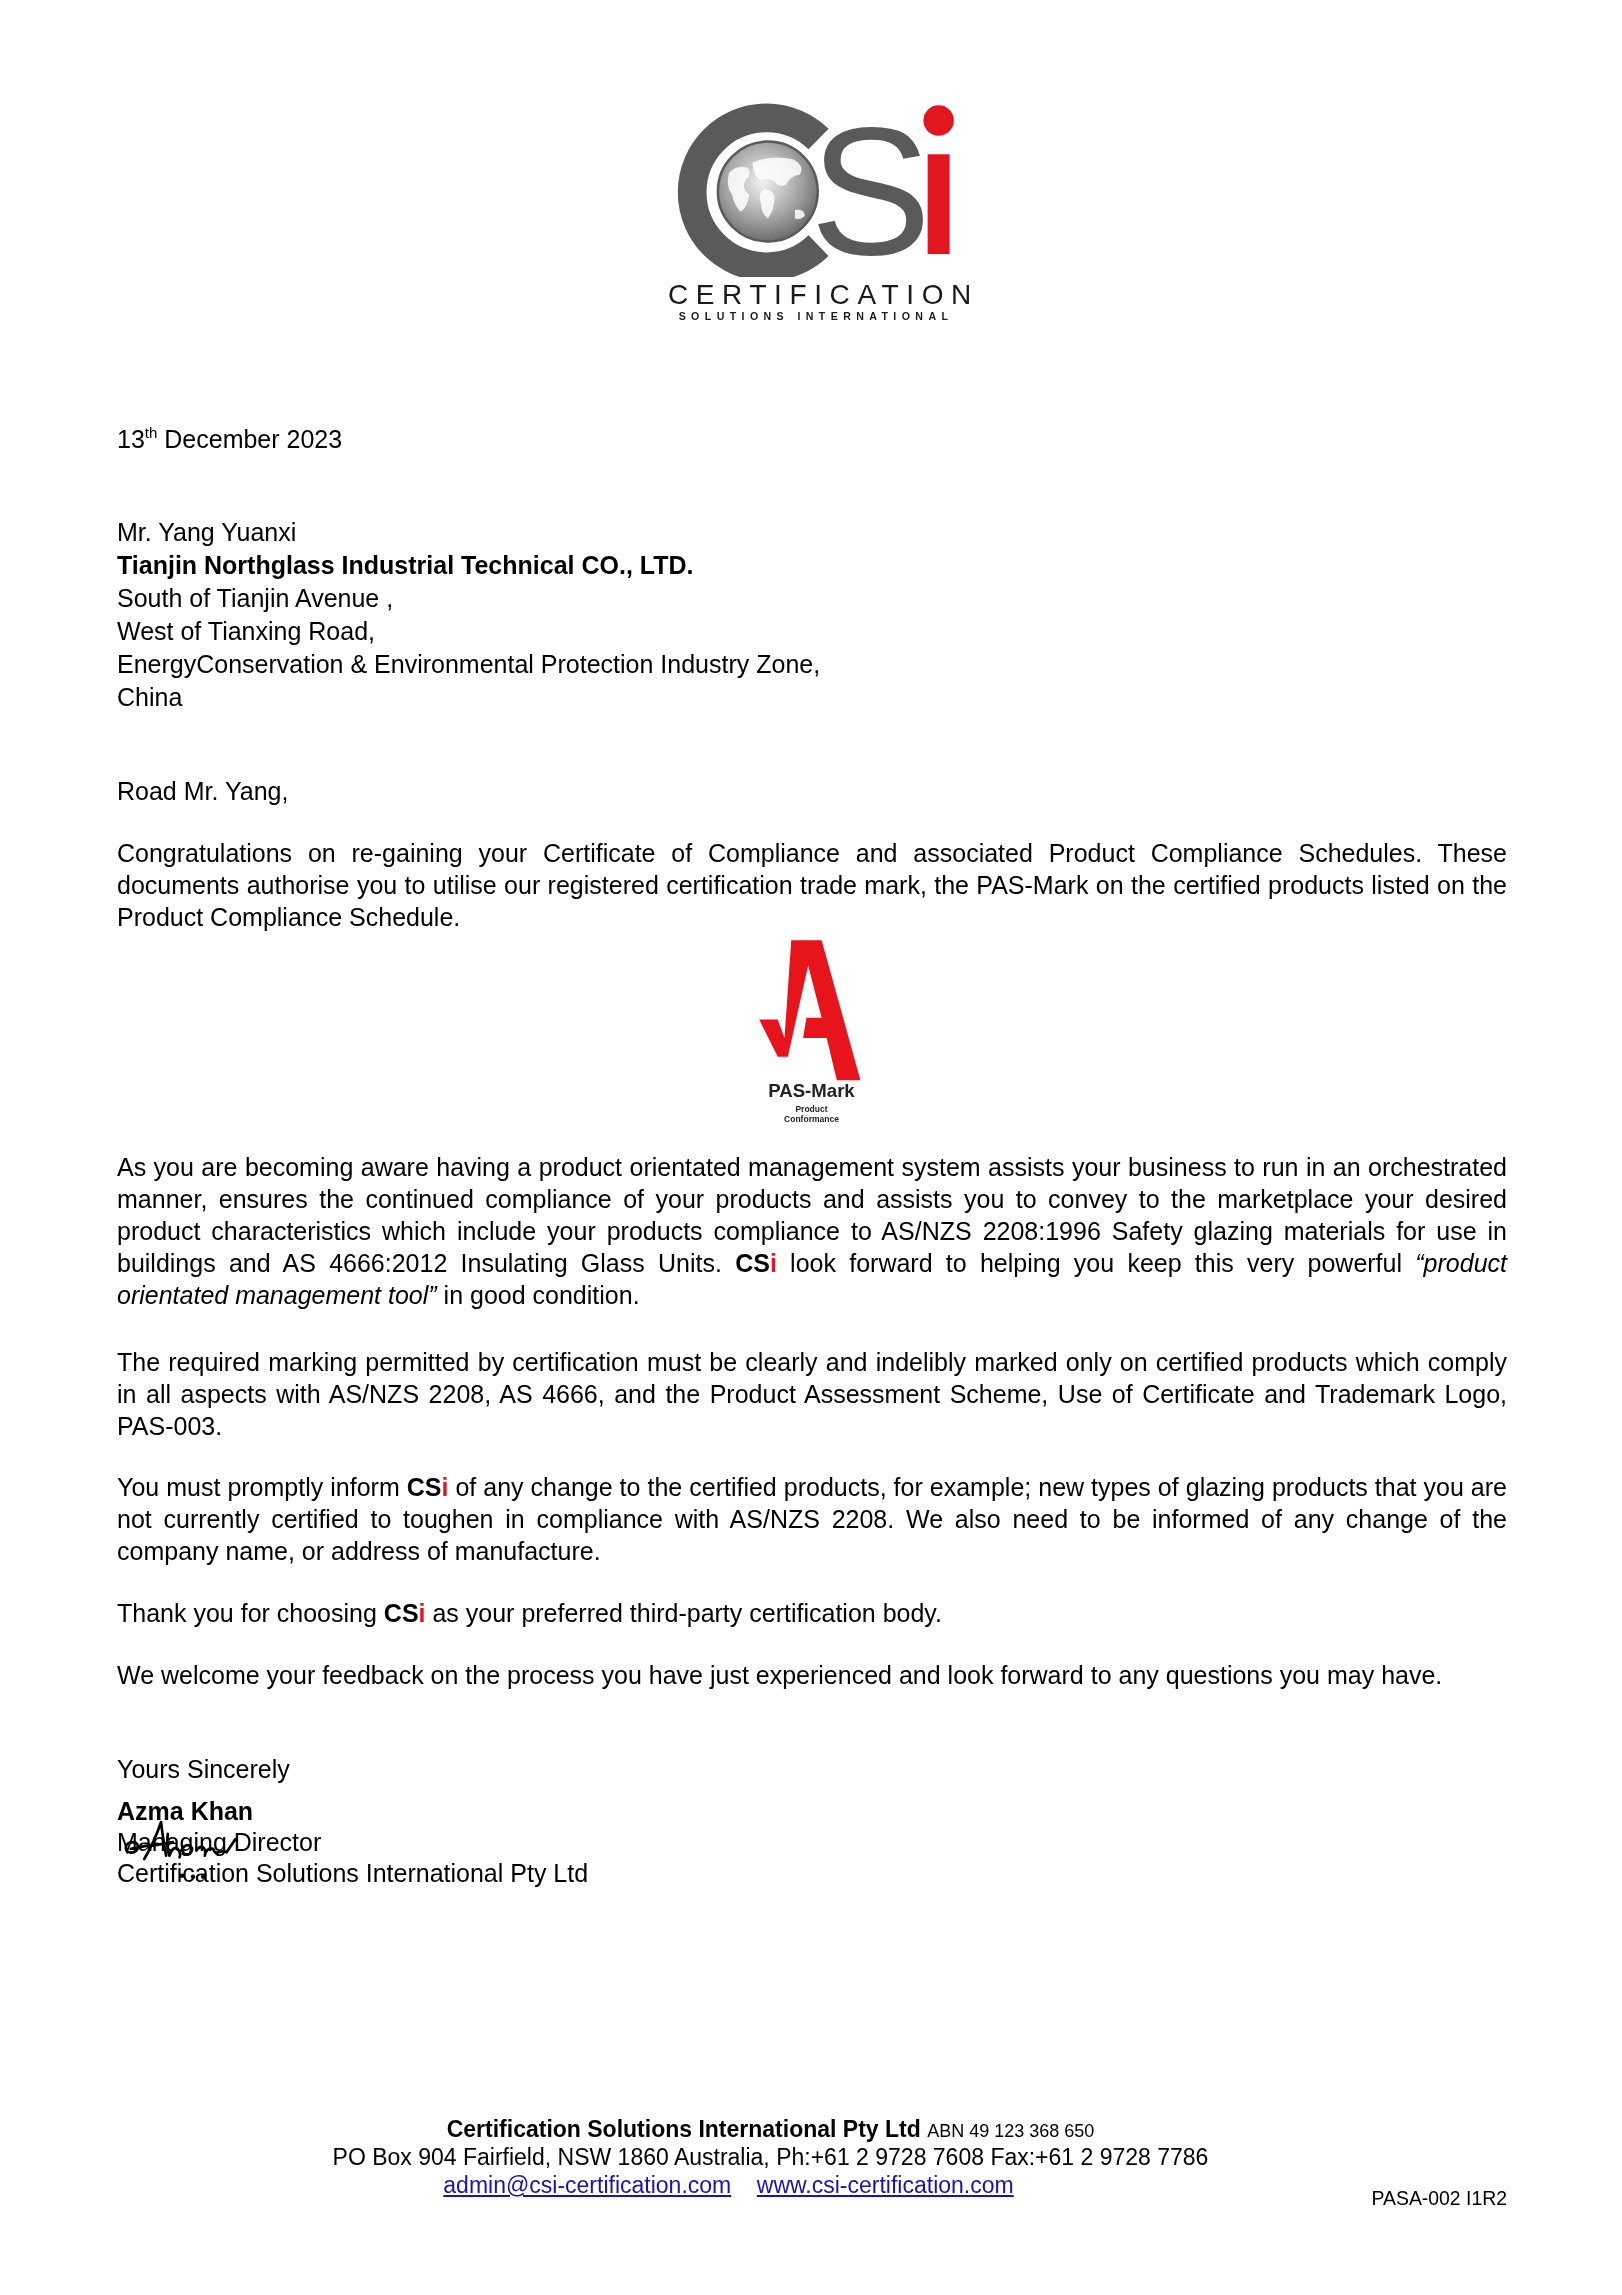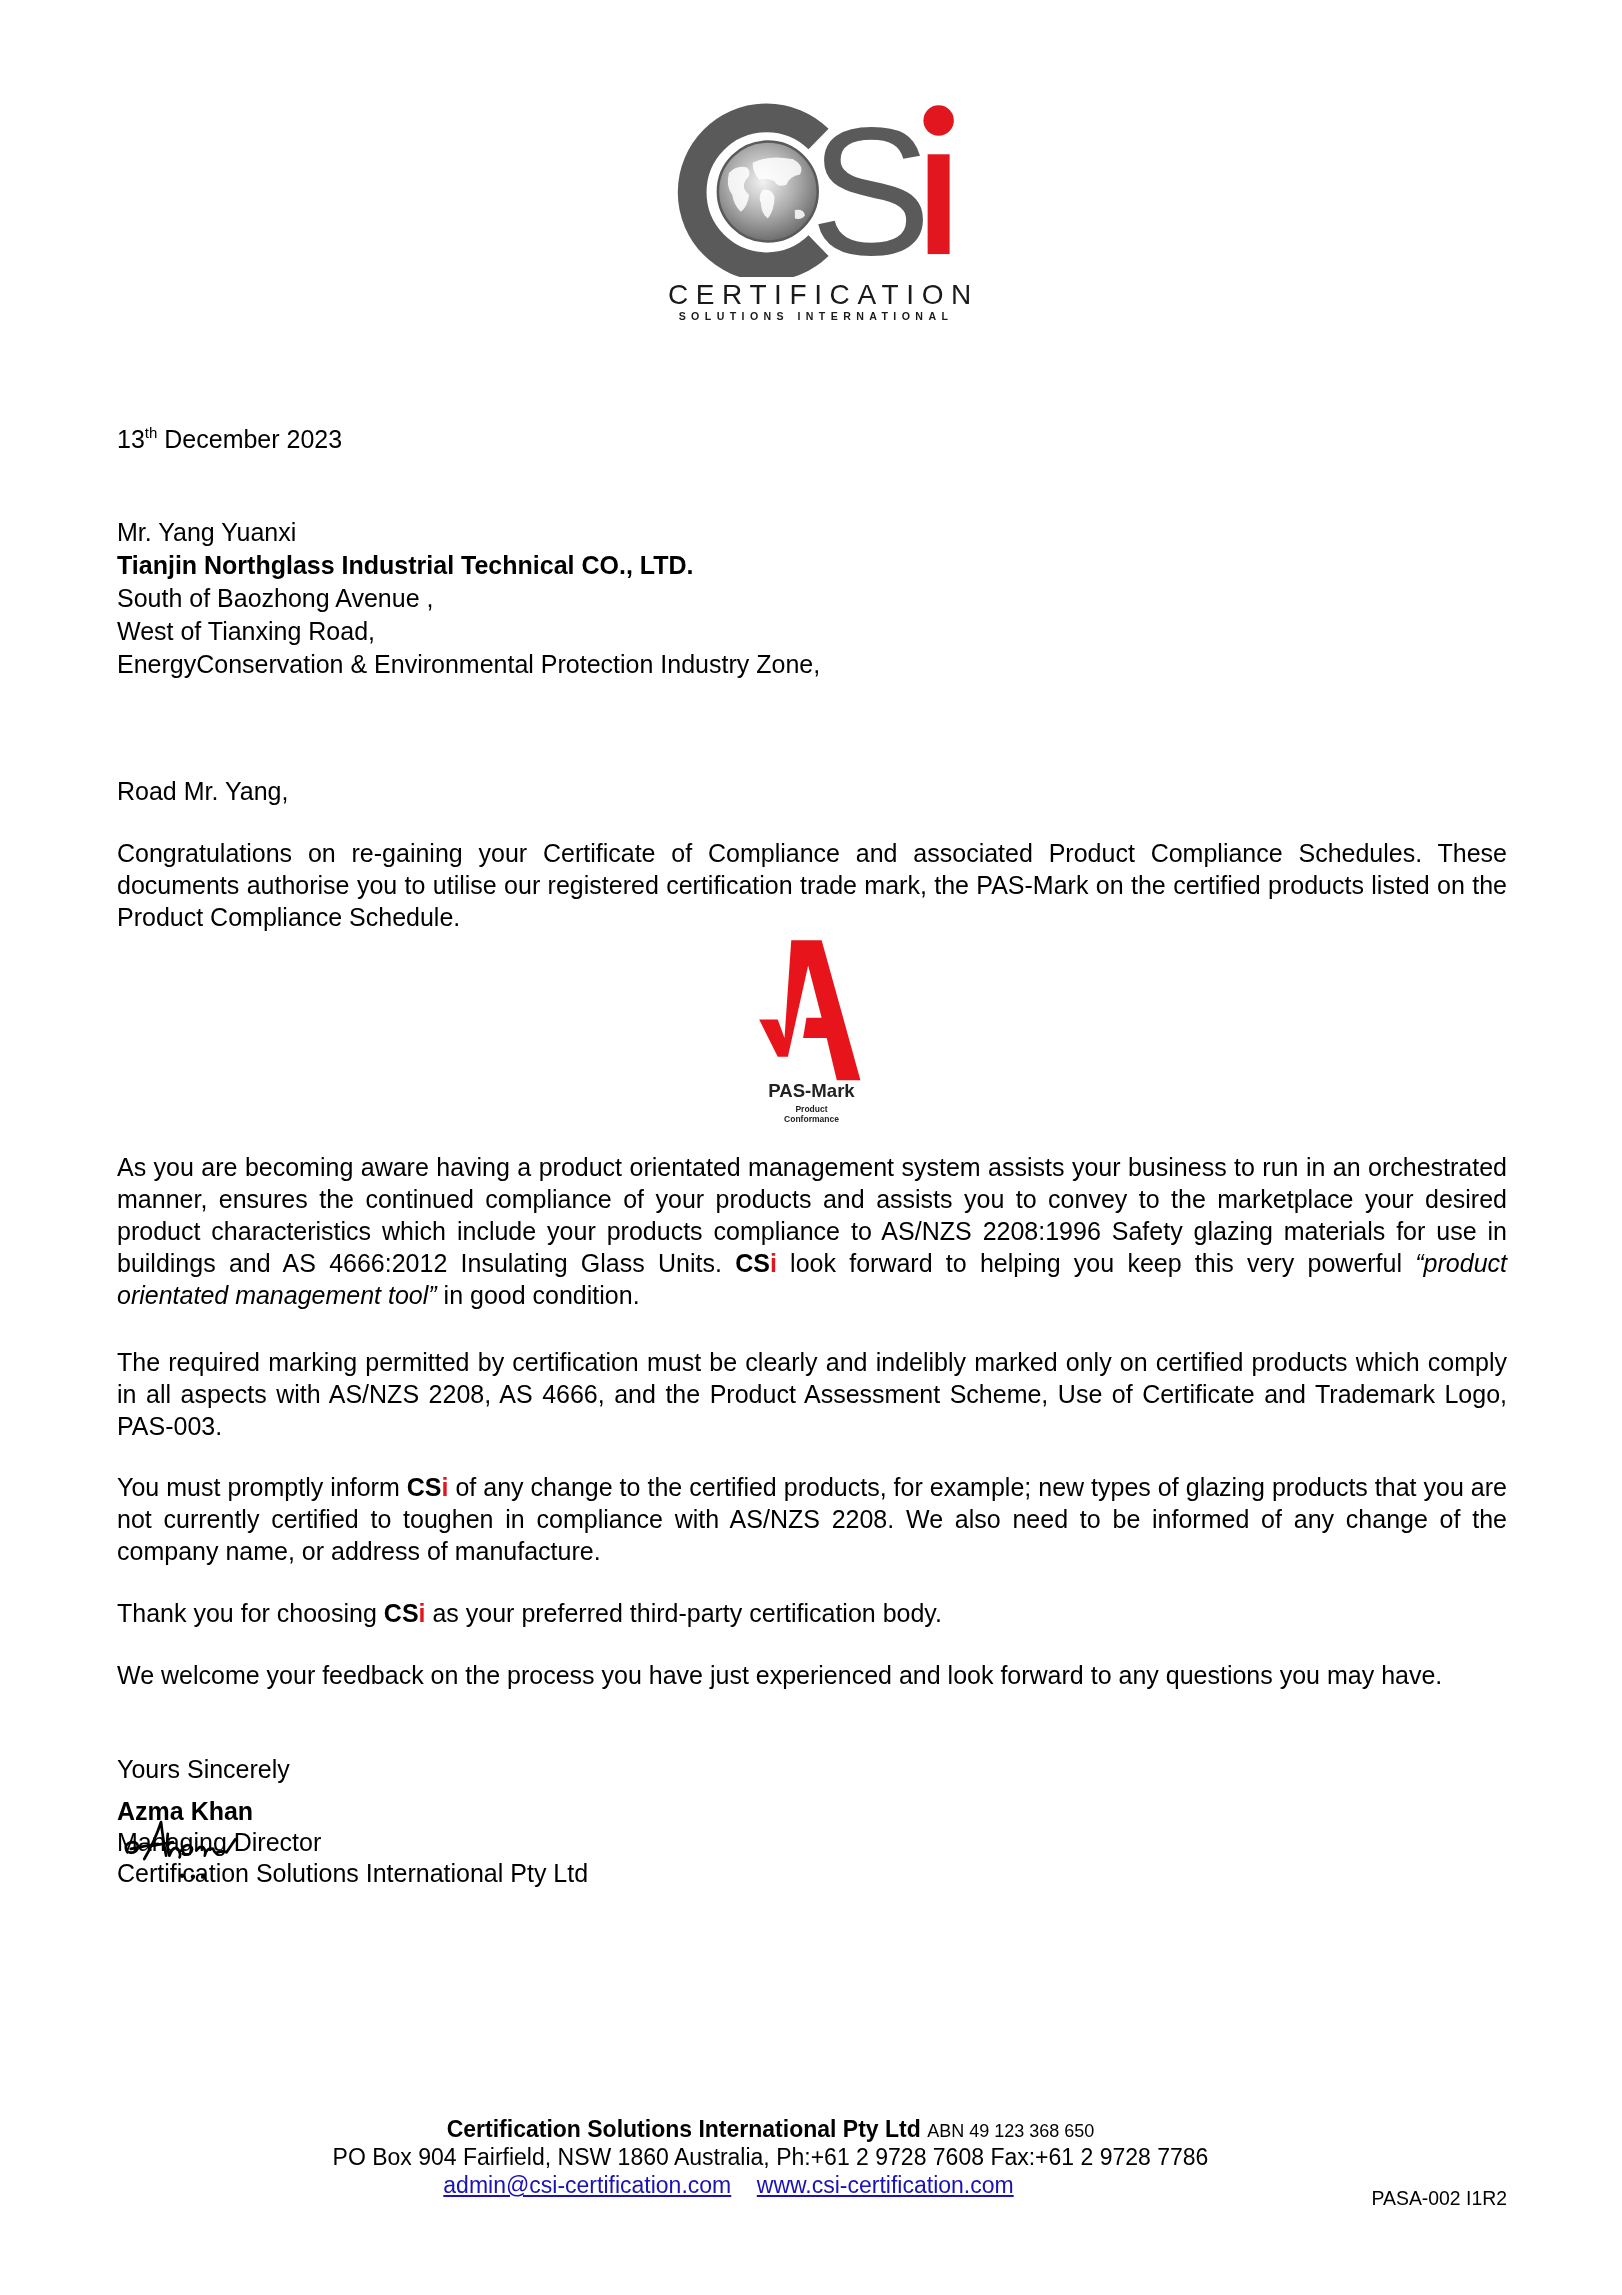--- a/index.html
+++ b/index.html
@@ -80,23 +80,24 @@
     <div class="logo-sub">SOLUTIONS INTERNATIONAL</div>
   </div>
 
   <div class="text date" style="top:423px;">
     <span>13</span><sup>th</sup><span> December 2023</span>
   </div>
 
   <div class="text" style="top:516px; line-height:33px;">
     <div>Mr. Yang Yuanxi</div>
     <div class="bold">Tianjin Northglass Industrial Technical CO., LTD.</div>
-    <div>South of Baozhong Avenue ,</div>
+    <div>South of Tianjin Avenue ,</div>
     <div>West of Tianxing Road,</div>
     <div>EnergyConservation &amp; Environmental Protection Industry Zone,</div>
+    <div>China</div>
   </div>
 
   <div class="text" style="top:775px;">Road Mr. Yang,</div>
 
   <div class="text justify" style="top:837px;">Congratulations on re-gaining your Certificate of Compliance and associated Product Compliance Schedules. These documents authorise you to utilise our registered certification trade mark, the PAS-Mark on the certified products listed on the Product Compliance Schedule.</div>
 
   <div class="pasmark">
     <svg width="135" height="152" viewBox="0 0 160 180">
 
       <polygon points="56,12 92,12 138,178 110,178 98,128 70,128 74,104 92,104 76,42 52,150 40,150 18,106 40,106 48,128" fill="#e8141c"></polygon>

